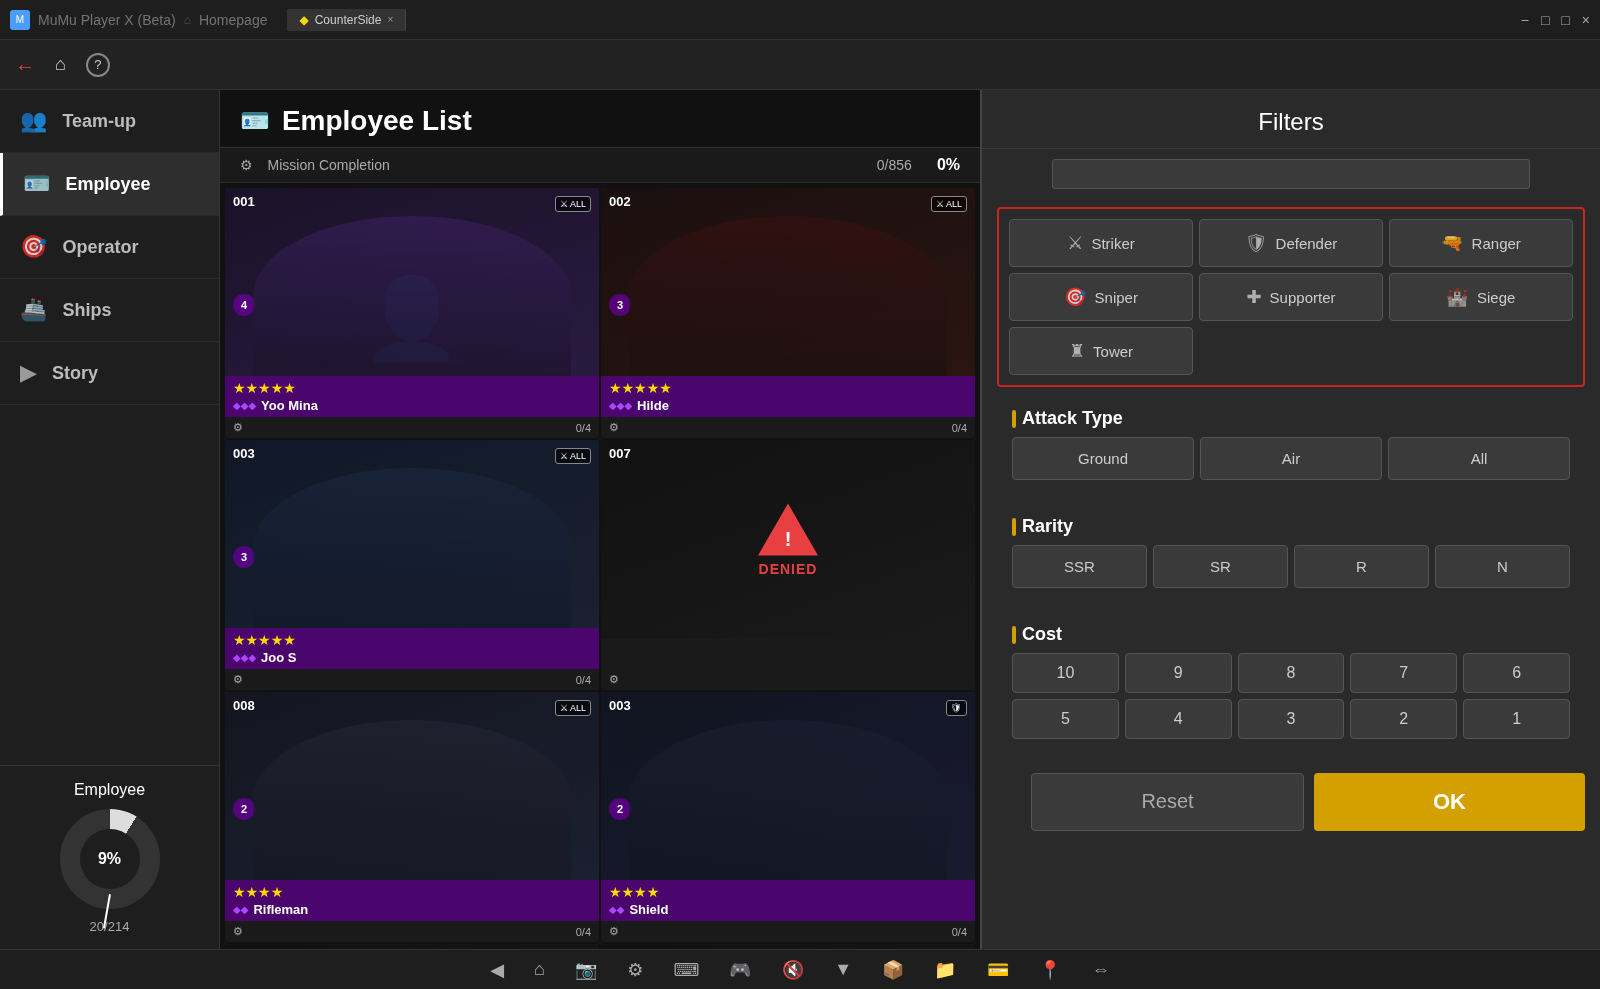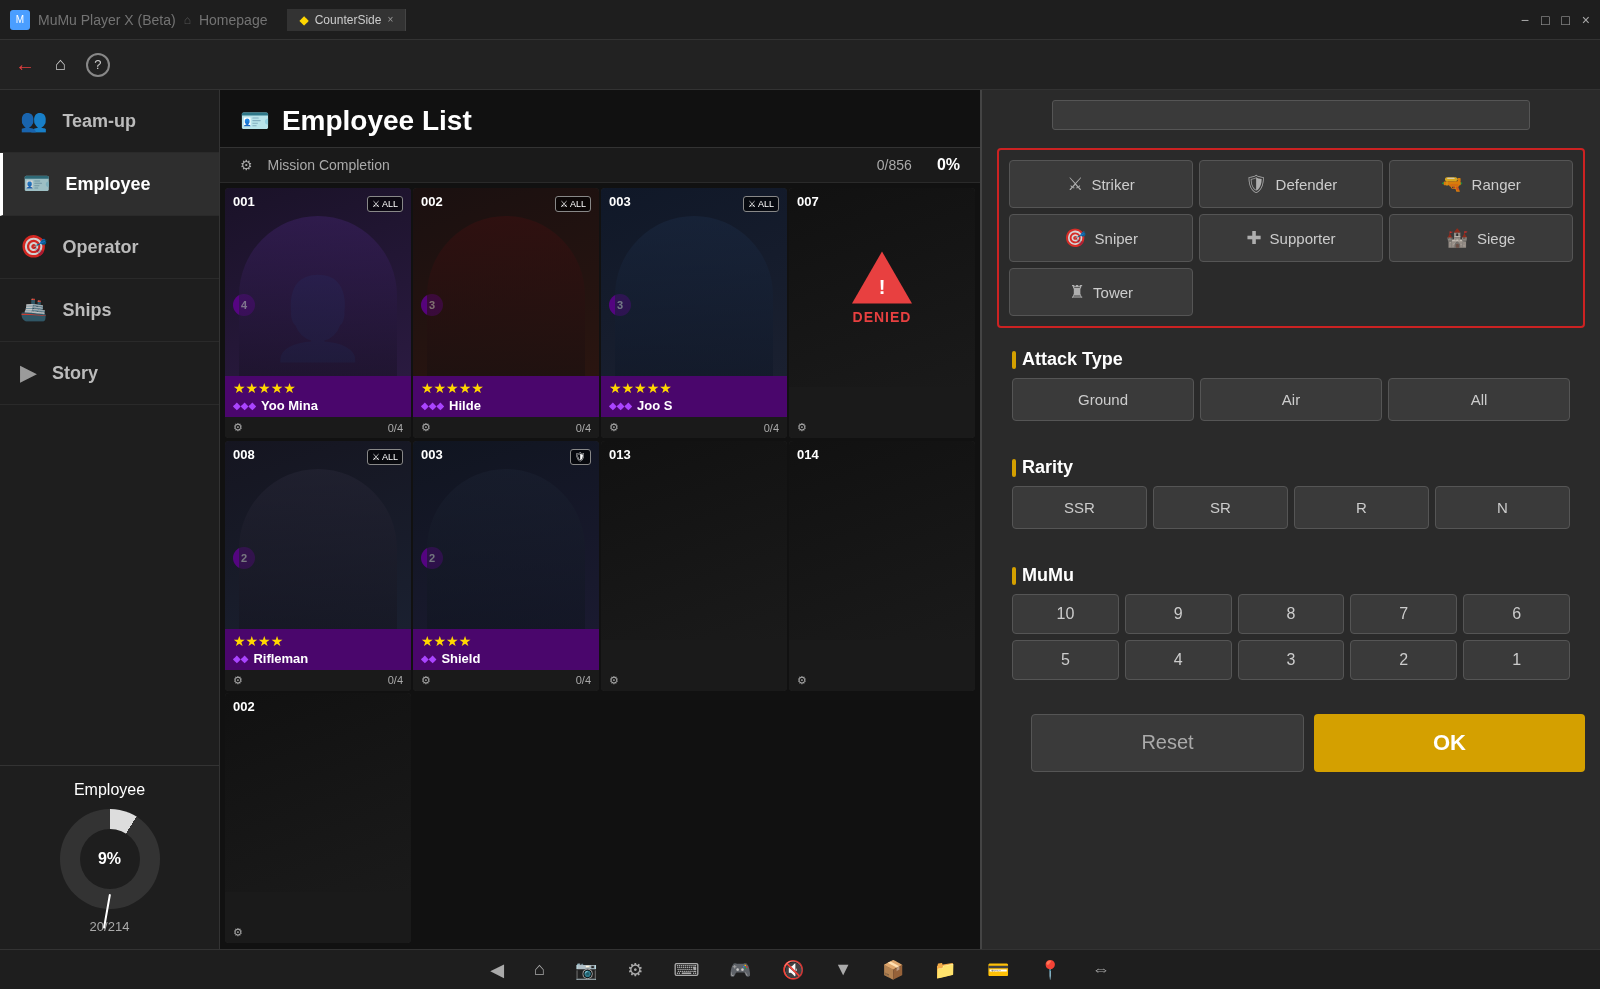--- a/index.html
+++ b/index.html
@@ -118,21 +118,21 @@
       padding: 8px 20px;
       background: #1a1a1a;
       border-bottom: 1px solid #2a2a2a;
       gap: 15px;
     }
     .mission-label { color: #aaa; font-size: 14px; }
     .mission-count { color: #aaa; font-size: 14px; margin-left: auto; }
     .mission-pct { color: #fff; font-size: 16px; font-weight: bold; margin-left: 10px; }
     .employee-grid {
       display: grid;
-      grid-template-columns: repeat(4, 1fr);
+      grid-template-columns: repeat(2, 1fr);
       gap: 2px;
       padding: 5px;
       overflow-y: auto;
       flex: 1;
     }
     .card {
       position: relative;
       background: #2a2a2a;
       border-radius: 4px;
       overflow: hidden;
@@ -674,20 +674,21 @@
         <div style="background:#1a1a1a;height:30px;"></div>
         <div class="card-progress">
           <span class="card-mission-icon">⚙</span>
         </div>
       </div>
 
     </div>
   </div>
 
   <div class="filters-panel">
+    <div class="filters-title">Filters</div>
 
     <div class="filters-search">
       <div class="search-bar"></div>
     </div>
 
     <div class="filter-section">
       <div class="role-grid">
         <div class="role-btn">
           <span class="role-icon">⚔</span>
           <span>Striker</span>
@@ -740,21 +741,21 @@
         <div class="filter-btn">SSR</div>
         <div class="filter-btn">SR</div>
         <div class="filter-btn">R</div>
         <div class="filter-btn">N</div>
       </div>
     </div>
 
     <div class="filter-section-normal">
       <div class="section-header" style="margin:0 15px 8px;">
         <div class="section-bar"></div>
-        <span class="section-title">MuMu</span>
+        <span class="section-title">Cost</span>
       </div>
       <div class="cost-grid" style="margin:0 15px 6px;">
         <div class="cost-btn">10</div>
         <div class="cost-btn">9</div>
         <div class="cost-btn">8</div>
         <div class="cost-btn">7</div>
         <div class="cost-btn">6</div>
       </div>
       <div class="cost-grid" style="margin:0 15px 6px;">
         <div class="cost-btn">5</div>

